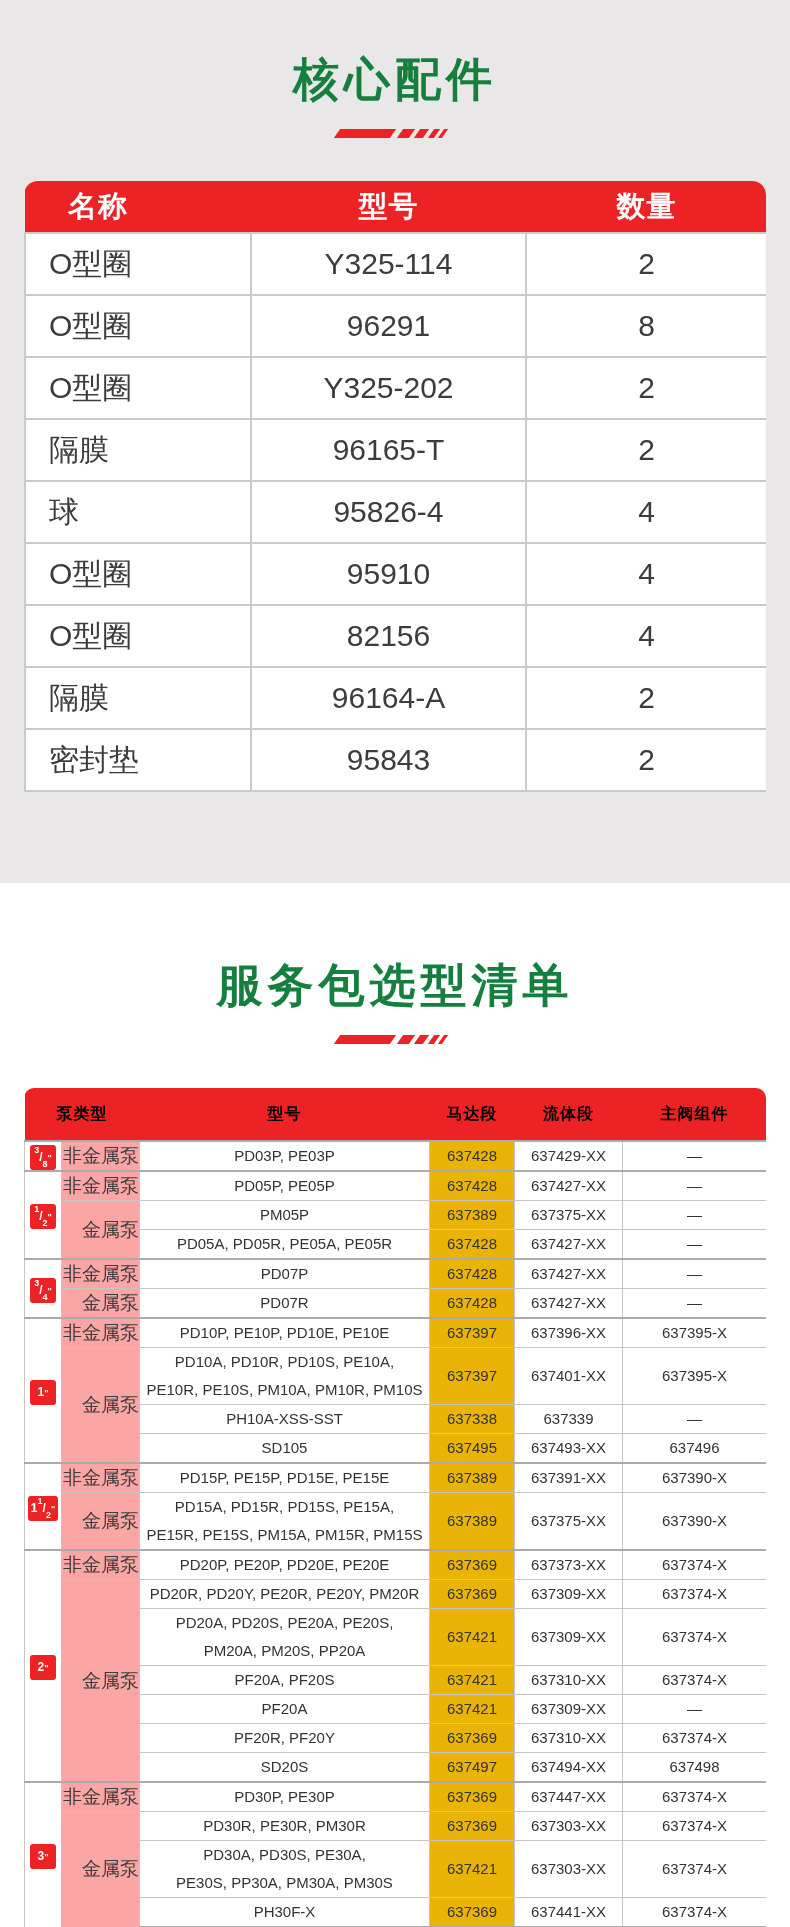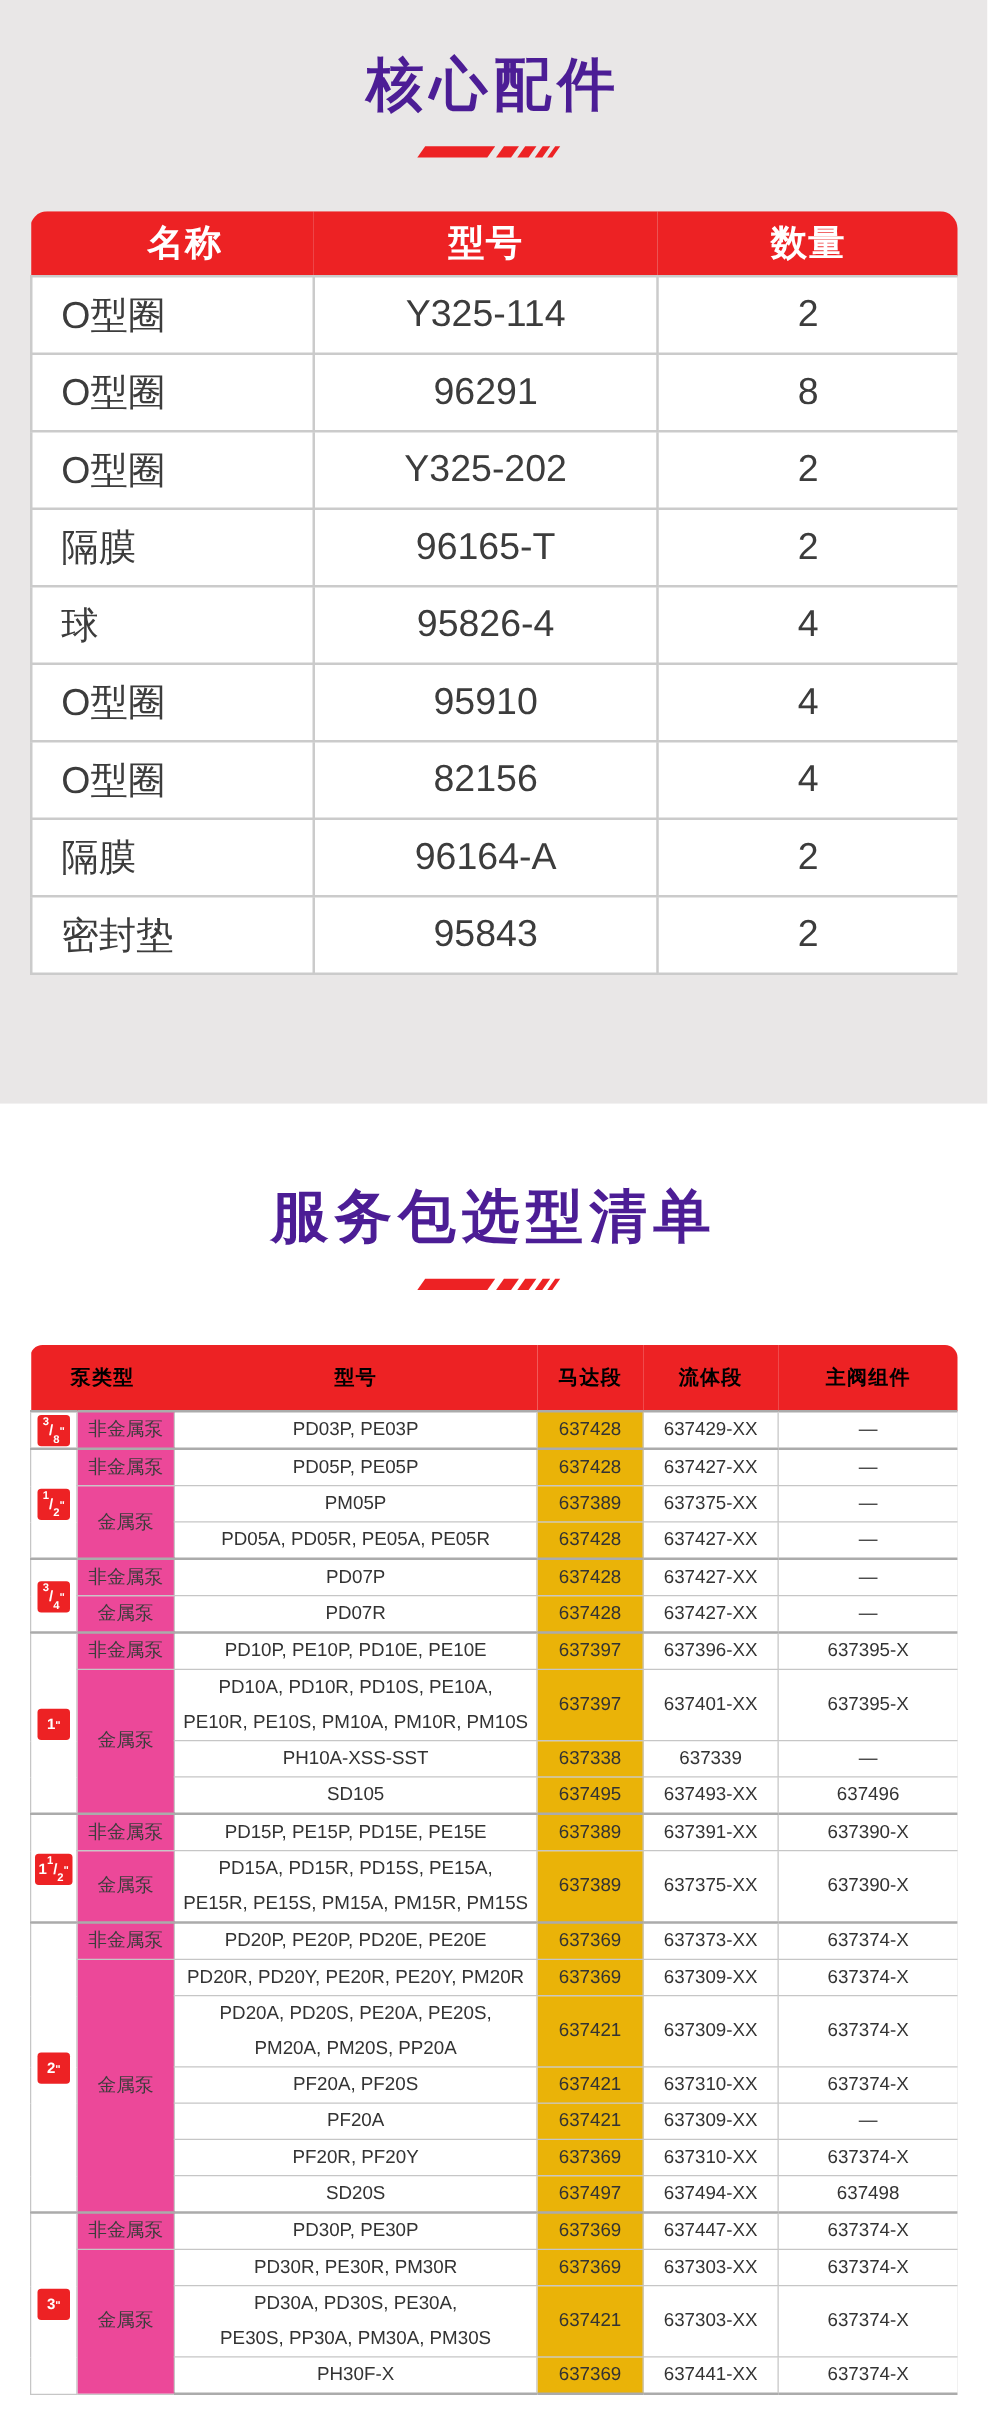--- a/index.html
+++ b/index.html
@@ -6,43 +6,43 @@
   body{
     width:790px;
     font-family:"Liberation Sans","DejaVu Sans",sans-serif;
     color:#3d3d3d;
     background:#fff;
   }
   .sec{box-sizing:border-box;width:790px;}
   .sec-gray{height:883px;background:#e9e7e7;padding-top:37px;}
   .sec-white{height:1076px;background:#ffffff;padding-top:60px;}
   .sec-title{
-    margin:4px;text-align:center;font-size:46px;line-height:52px;
-    font-weight:bold;letter-spacing:5px;color:#4c1d95;
+    margin:16px;text-align:center;font-size:46px;line-height:52px;
+    font-weight:bold;letter-spacing:5px;color:#15803d;
   }
   
   .divider{width:116px;height:9px;margin:24px auto 0;display:flex;align-items:stretch;}
   .divider span{background:#ed2224;display:block;transform:skewX(-35deg);}
   .d1{width:56px;margin-right:7px;}
   .d2{width:12px;margin-right:5px;}
   .d3{width:9px;margin-right:5px;}
   .d4{width:6px;margin-right:4px;}
   .d5{width:4px;}
 
   
   .t1wrap{width:742px;margin:43px auto 0;border-radius:14px 14px 0 0;overflow:hidden;}
   table.t1{width:100%;border-collapse:collapse;table-layout:fixed;}
   .t1 col.c1{width:226px;}
   .t1 col.c2{width:275px;}
   .t1 col.c3{width:241px;}
   .t1 thead th{
     background:#ed2224;color:#fff;height:51px;font-size:29px;font-weight:bold;
     text-align:center;padding:0;letter-spacing:1px;
   }
-  .t1 thead th.left{text-align:center;padding-left:20px;}
+  .t1 thead th.left{text-align:left;padding-left:43px;}
   .t1 tbody td{
     background:#fff;border:2px solid #cbcbcb;height:60px;
     font-size:30px;color:#3c3c3c;text-align:center;padding:0;
   }
   .t1 tbody td.left{text-align:left;padding-left:23px;}
 
   
   .t2wrap{width:742px;margin:44px auto 0;border-radius:10px 10px 0 0;overflow:hidden;}
   table.t2{width:100%;border-collapse:collapse;table-layout:fixed;}
   .t2 col.c1{width:37px;}
@@ -52,21 +52,21 @@
   .t2 col.c5{width:108px;}
   .t2 col.c6{width:144px;}
   .t2 thead th{
     background:#ed2224;color:#000000;height:52px;font-size:16px;font-weight:bold;
     text-align:center;padding:0;letter-spacing:1px;
   }
   .t2 td{
     border:1px solid #c6c6c6;padding:0;text-align:center;vertical-align:middle;
     font-size:15px;line-height:28px;height:28px;color:#333;background:#fff;
   }
-  .t2 td.pump-cell{background:#ec4899;font-size:15px;color:#3c3c3c;}
+  .t2 td.pump-cell{background:#fca5a5;font-size:19px;color:#3c3c3c;text-align:right;}
   .t2 td.motor-cell{background:#eab308;}
   .t2 td.badge-cell{background:#ffffff;}
   .t2 tr.group-start td{border-top:2px solid #ababab;}
   .t2 tbody tr:last-child td{border-bottom:2px solid #ababab;}
   .mline{display:block;line-height:28px;}
   .badge{
     display:inline-block;min-width:20px;height:25px;line-height:25px;padding:0 3px;
     background:#ed2224;color:#fff;border-radius:3px;font-weight:bold;font-size:12px;
     text-align:center;
   }

